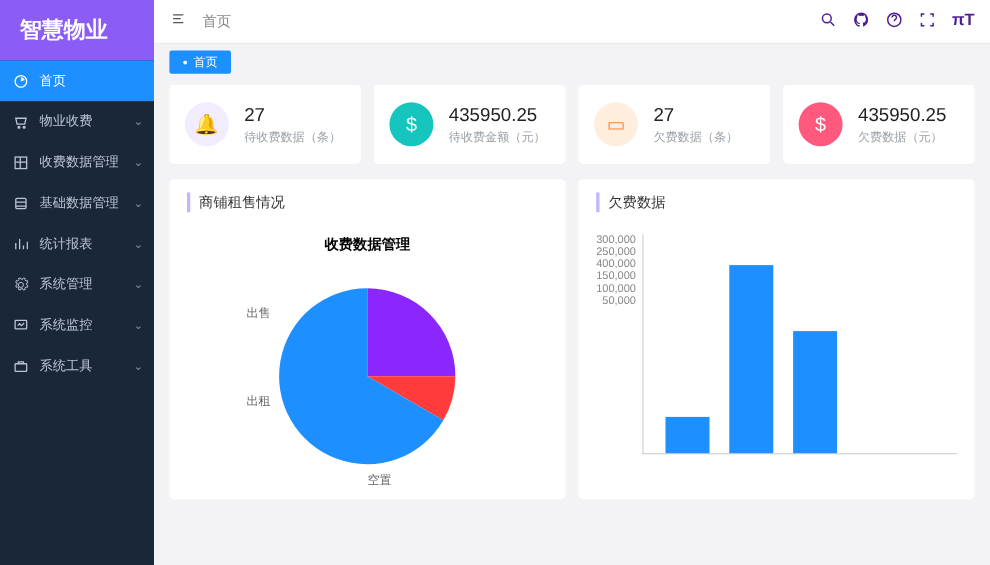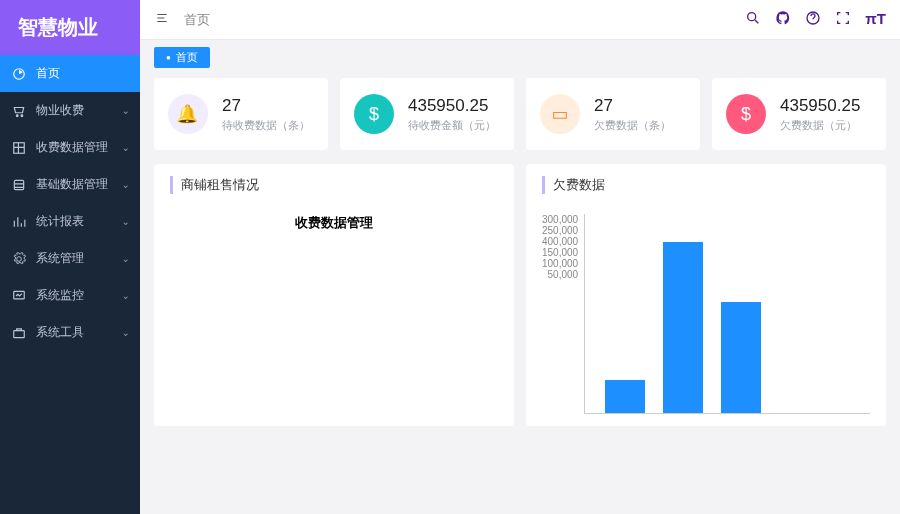--- a/index.html
+++ b/index.html
@@ -203,20 +203,32 @@
             <div class="lbl">欠费数据（元）</div>
           </div>
         </div>
       </div>
 
       <div class="chart-row">
         <div class="chart-card">
           <div class="chart-title">商铺租售情况</div>
           <div class="pie-wrap">
             <div class="pie-title">收费数据管理</div>
+            <div class="pie-svg">
+              <svg width="200" height="190" viewBox="-100 -95 200 190">
+                <g transform="rotate(-90)">
+                  <path d="M0 0 L80 0 A80 80 0 0 1 0 80 Z" fill="#8b26ff"></path>
+                  <path d="M0 0 L0 80 A80 80 0 0 1 -40 69 Z" fill="#ff3b3b"></path>
+                  <path d="M0 0 L-40 69 A80 80 0 1 1 80 0 Z" fill="#1e8fff"></path>
+                </g>
+              </svg>
+              <span class="pie-lbl" style="top:30px;left:-10px;">出售</span>
+              <span class="pie-lbl" style="top:110px;left:-10px;">出租</span>
+              <span class="pie-lbl" style="bottom:-2px;left:100px;">空置</span>
+            </div>
           </div>
         </div>
 
         <div class="chart-card">
           <div class="chart-title">欠费数据</div>
           <div class="bar-wrap">
             <div class="y-axis">
               <span>300,000</span>
               <span>250,000</span>
               <span>400,000</span>

